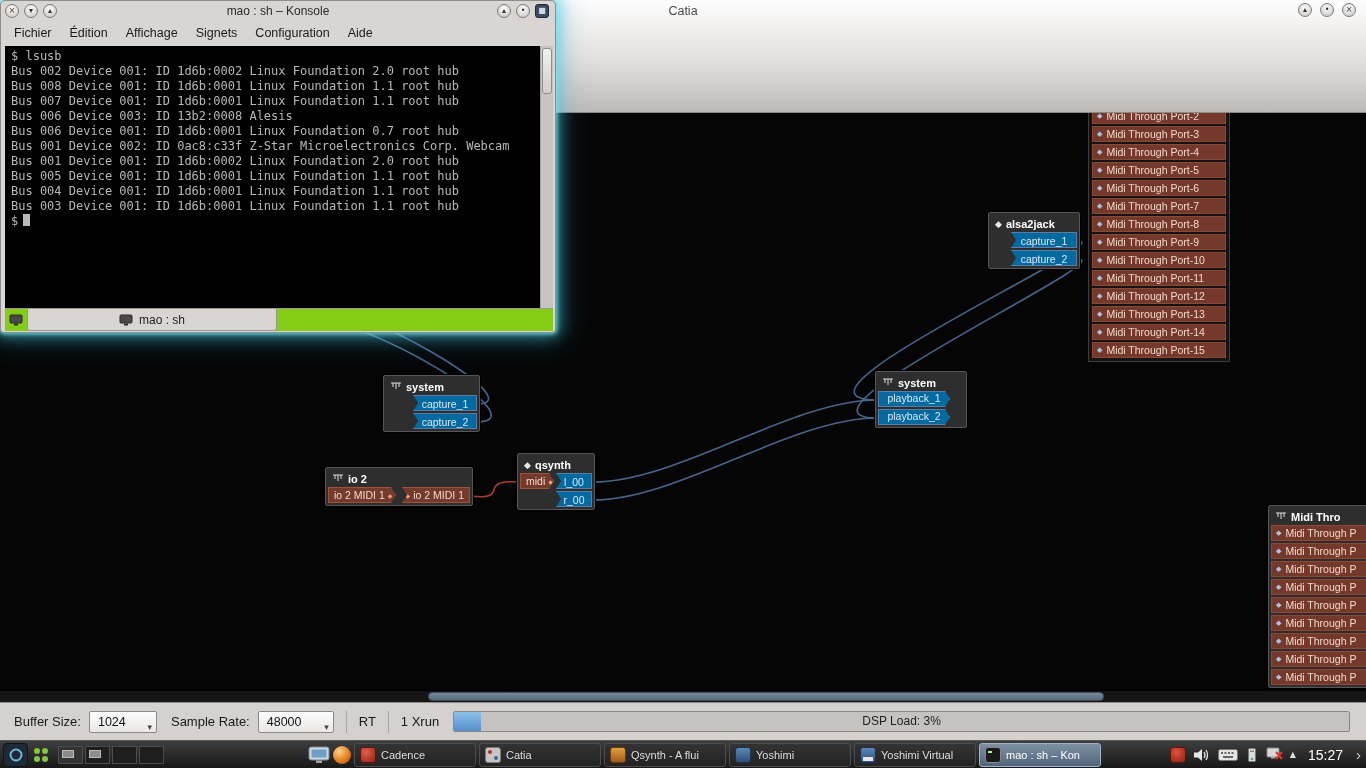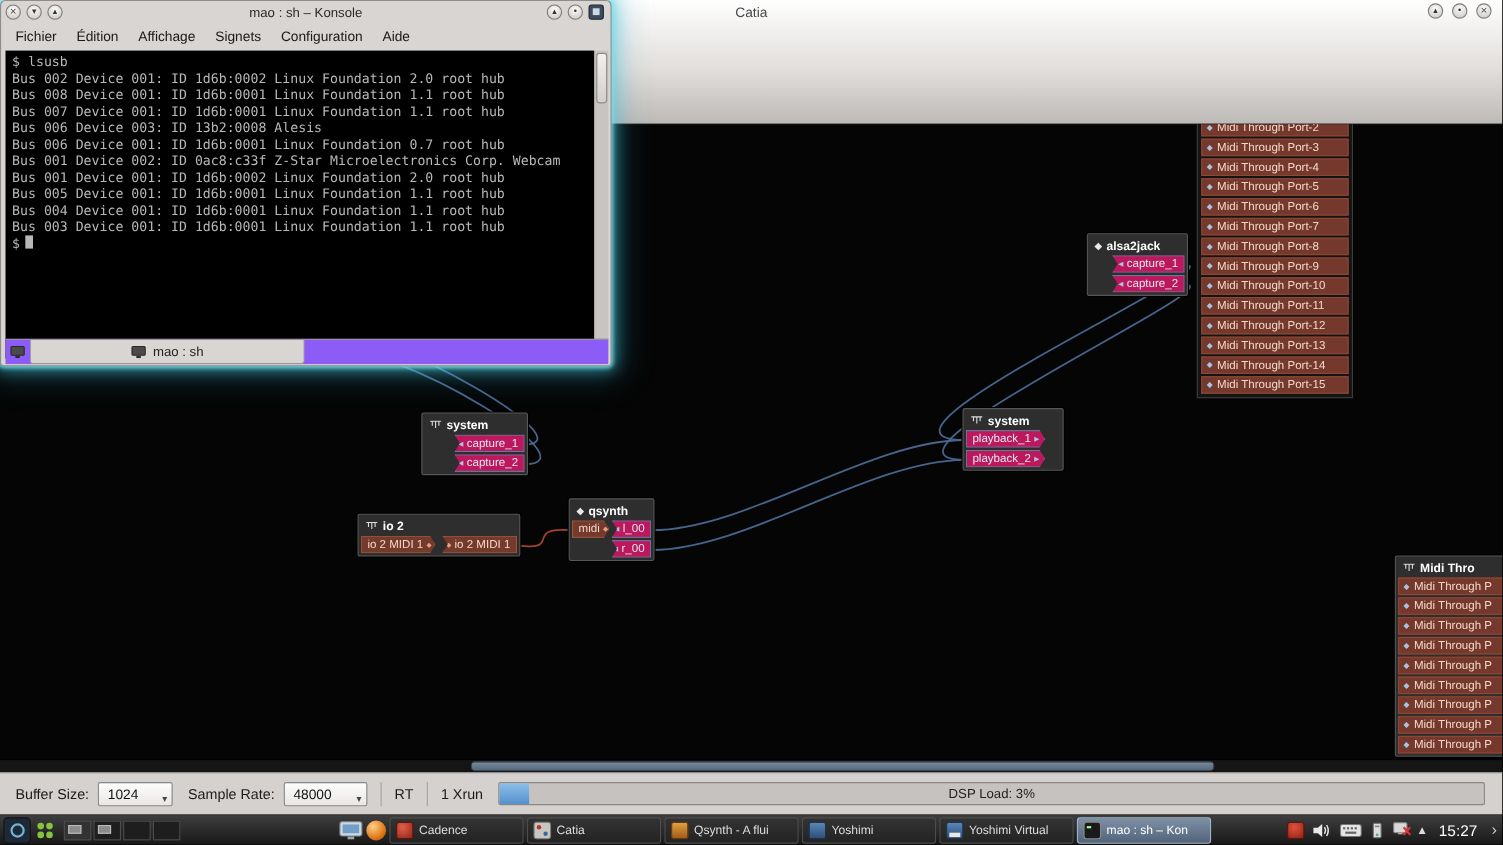--- a/index.html
+++ b/index.html
@@ -29,21 +29,21 @@
 
   .node { position:absolute; background:#2e2e2e; border:1px solid #565656;
     box-shadow:0 0 0 1px #000; border-radius:2px; padding:2px; }
   .nhead { display:flex; align-items:center; gap:4px; height:17px; padding:0 4px;
     color:#fff; font-weight:bold; font-size:11px; white-space:nowrap; }
   .nports { display:flex; flex-direction:column; gap:2px; }
   .nports.right { align-items:flex-end; }
   .prow { display:flex; gap:2px; justify-content:space-between; }
   .port { display:flex; align-items:center; gap:3px; height:16px; padding:0 5px;
     font-size:10.5px; white-space:nowrap; overflow:hidden; }
-  .port.audio { background:#be185d; color:#dce9f5; border:1px solid #5b7da5; }
+  .port.audio { background:#0369a1; color:#dce9f5; border:1px solid #5b7da5;flex-direction:column; }
   .port.midi  { background:#743a2c; color:#f3d8c8; border:1px solid #9a543c; }
   .port.out { clip-path:polygon(0 0,100% 0,100% 100%,0 100%,5px 50%); justify-content:flex-end; }
   .port.in  { clip-path:polygon(0 0,calc(100% - 5px) 0,100% 50%,calc(100% - 5px) 100%,0 100%); }
   .pg { font-family:"DejaVu Sans",sans-serif; font-size:6px; color:#a8c4e0; }
   .port.midi .pg { color:#e8a080; }
   .appic { font-family:"DejaVu Sans",sans-serif; font-size:9px; color:#e8e8e8; }
 
   .portgroup { position:absolute; background:#141414; border:1px solid #3c3c3c; padding:3px; }
   .mrow { display:flex; align-items:center; gap:4px; height:16px; margin-bottom:2px;
     background:#74392c; border:1px solid #8c4836; padding:0 4px;
@@ -88,21 +88,21 @@
   .k-termwrap { position:absolute; left:4px; top:45px; width:548px; height:280px; display:flex; }
   .k-term { flex:1; background:#000; padding:3px 6px; overflow:hidden;
     font-family:"DejaVu Sans Mono",monospace; font-size:12px; line-height:15px; color:#b8b8b8; }
   .k-line { white-space:pre; }
   .k-cursor { display:inline-block; width:7px; height:12px; background:#b8b8b8;
     vertical-align:-1px; margin-left:5px; }
   .k-scroll { width:13px; background:#c8c4c1; border-left:1px solid #a9a6a2; position:relative; }
   .k-thumb { position:absolute; left:1px; top:2px; width:10px; height:46px;
     background:linear-gradient(#f2f0ee,#d2cfcc); border:1px solid #8f8c89; border-radius:3px; }
   .k-tabbar { position:absolute; left:4px; top:307px; width:548px; height:23px;
-    background:#8b5cf6; border-top:1px solid #9a9792; display:flex; align-items:stretch; }
+    background:#84cc16; border-top:1px solid #9a9792; display:flex; align-items:stretch; }
   .k-newtab { width:22px; display:flex; align-items:center; justify-content:center; }
   .k-tab { width:250px; background:#d8d5d2; border:1px solid #9a9792; border-top:none;
     border-radius:0 0 3px 3px; display:flex; align-items:center; justify-content:center;
     gap:6px; font-size:12px; color:#222; }
 
   
   .taskbar { position:absolute; left:0; top:740px; width:1366px; height:28px; z-index:20;
     background:linear-gradient(#3e3e3e,#181818); border-top:1px solid #555;
     display:flex; align-items:center; padding:0 3px; gap:3px; }
   .launcher { width:25px; height:24px; border-radius:4px; background:#1f2835;

